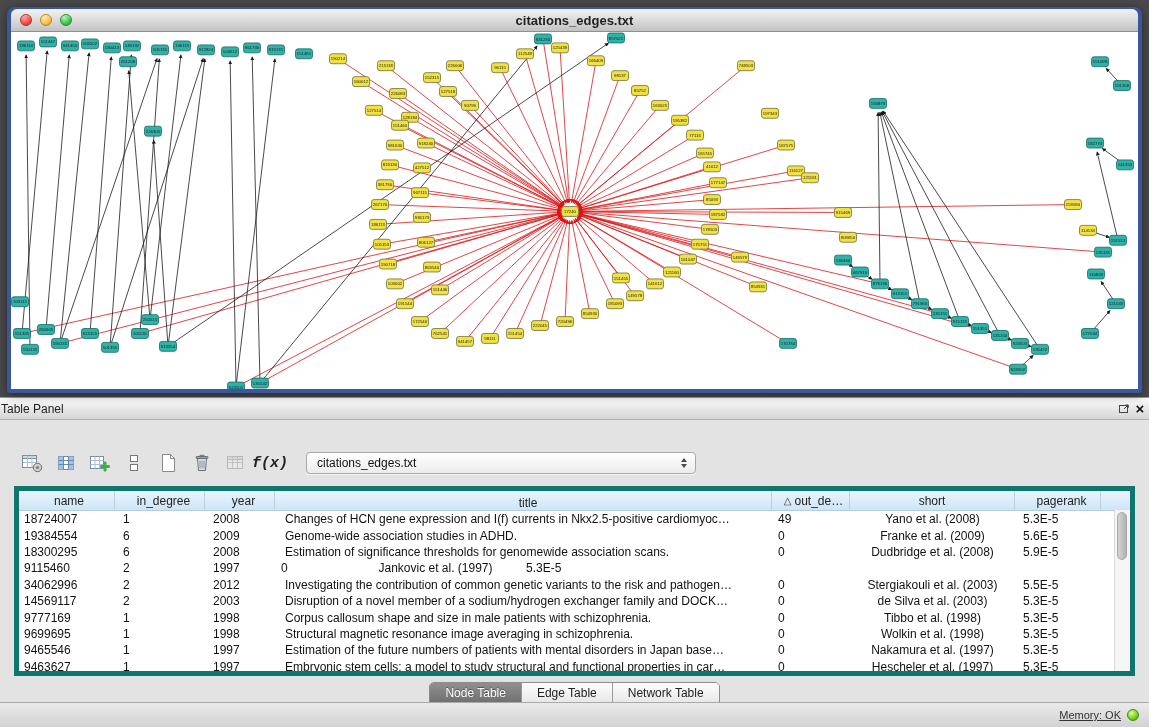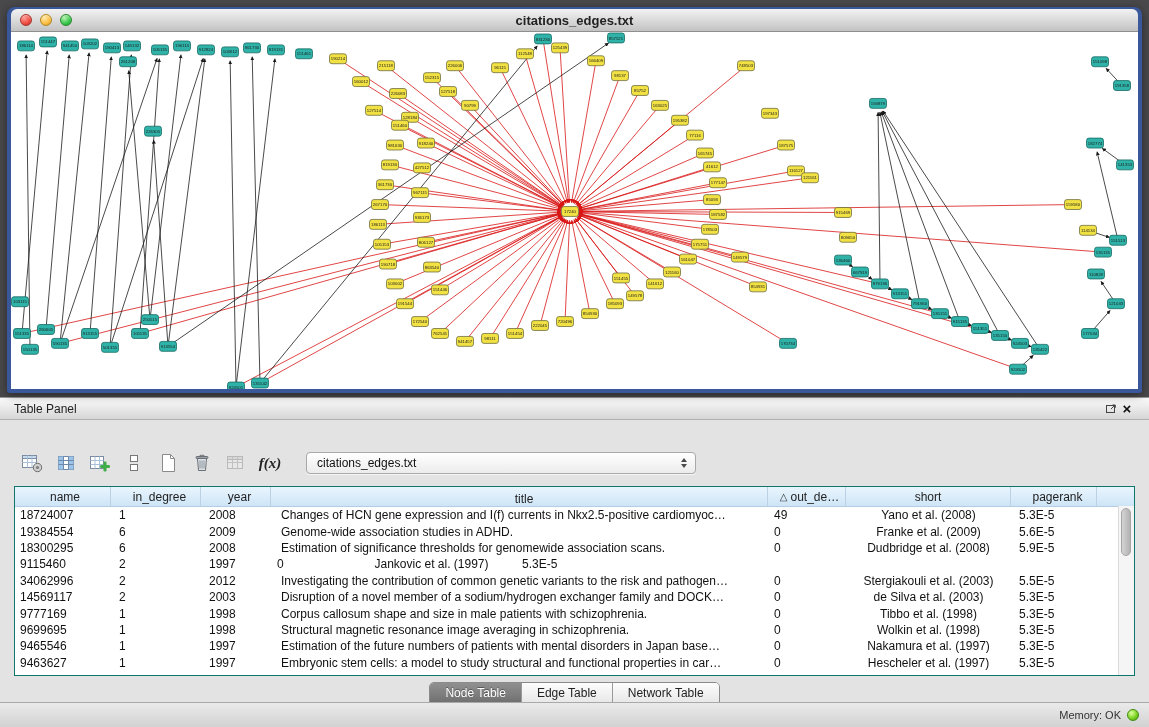--- a/index.html
+++ b/index.html
@@ -18,39 +18,39 @@
   .l-red{background:radial-gradient(circle at 35% 30%,#ff9d96,#ee4b40 60%,#b72a21);border:1px solid #a8342c;}
   .l-yellow{background:radial-gradient(circle at 35% 30%,#ffe9a8,#fdbc40 60%,#c98f1f);border:1px solid #b3891f;}
   .l-green{background:radial-gradient(circle at 35% 30%,#b9f2b0,#35c649 60%,#1d9431);border:1px solid #2a8a2d;}
   .win-title{position:absolute;left:0;right:0;text-align:center;font-size:13px;font-weight:bold;color:#222;}
   .graph-area{position:absolute;left:4px;right:4px;top:25px;bottom:4px;background:#ffffff;overflow:hidden;}
   .graph-area svg{width:100%;height:100%;display:block;}
 
   
   .panel-titlebar{height:21px;background:linear-gradient(#fbfbfb,#d6d6d6);
     border-top:1px solid #9a9a9a;border-bottom:1px solid #b0b0b0;
-    display:flex;align-items:center;padding:0 14px;font-size:12px;color:#222;}
+    display:flex;align-items:center;padding:0 1px;font-size:12px;color:#222;}
   .pt-spacer{flex:1;}
   .pt-btn{display:flex;align-items:center;justify-content:center;width:16px;height:16px;cursor:default;}
   .close-glyph{font-size:15px;font-weight:bold;color:#111;line-height:1;}
 
   .panel-body{background:#e3e3e3;height:282px;box-sizing:border-box;padding:30px 14px 0;}
   .toolbar{display:flex;align-items:center;height:26px;gap:10px;margin-bottom:10px;padding-left:6px;}
   .tool{width:24px;height:24px;display:flex;align-items:center;justify-content:center;}
-  .fx{font-family:Liberation Serif, serif;font-style:italic;font-weight:bold;font-size:15px;color:#222;}
+  .fx{font-family:Liberation Mono, monospace;font-style:italic;font-weight:bold;font-size:15px;color:#222;}
   .combo{margin-left:14px;width:390px;height:22px;box-sizing:border-box;
     background:linear-gradient(#ffffff,#ececec);border:1px solid #a9a9a9;border-radius:4px;
     display:flex;align-items:center;padding:0 6px 0 10px;font-size:12px;color:#111;box-shadow:0 1px 0 rgba(255,255,255,.7);}
   .combo-label{flex:1;white-space:nowrap;overflow:hidden;}
   .spin{display:flex;flex-direction:column;gap:2px;align-items:center;padding-right:2px;}
   .spin i{display:block;width:0;height:0;border-left:3.5px solid transparent;border-right:3.5px solid transparent;}
   .spin .up{border-bottom:4px solid #4a4a4a;}
   .spin .down{border-top:4px solid #4a4a4a;}
 
-  .dtable{background:#fff;border:1px solid #0f766e;height:190px;position:relative;
+  .dtable{background:#fff;border:5px solid #0f766e;height:190px;position:relative;
     display:flex;flex-direction:column;box-sizing:border-box;}
   .thead{display:flex;height:19px;flex:0 0 19px;background:linear-gradient(#eaf5fd,#cde5f7);
     border-bottom:1px solid #b4cde0;font-size:12px;color:#222;}
   .th{display:flex;align-items:center;justify-content:center;box-sizing:border-box;
     border-right:1px solid #bcd2e4;white-space:nowrap;overflow:hidden;}
   .th .sort{margin-right:3px;font-size:10px;color:#333;}
   .tbody{flex:1;overflow:hidden;font-size:12px;color:#111;}
   .tr{display:flex;height:16.4px;align-items:center;}
   .td{box-sizing:border-box;padding:0 4px;white-space:nowrap;overflow:hidden;}
   .c-name{width:96px;padding-left:5px;}
@@ -67,21 +67,21 @@
 
   .tabs{display:flex;justify-content:center;margin-top:6px;}
   .seg{display:flex;border:1px solid #8b8b8b;border-radius:5px;overflow:hidden;box-shadow:0 1px 0 rgba(255,255,255,.7);}
   .tab{height:32px;line-height:20px;padding:0 15px;font-size:12px;color:#222;
     background:linear-gradient(#fdfdfd,#dadada);border-right:1px solid #9a9a9a;cursor:default;}
   .tab:last-child{border-right:none;}
   .tab.selected{background:linear-gradient(#909090,#5c5c5c);color:#fff;text-shadow:0 -1px 0 rgba(0,0,0,.35);}
 
   .statusbar{position:absolute;left:0;right:0;bottom:0;height:24px;
     background:linear-gradient(#eaeaea,#d2d2d2);border-top:1px solid #a9a9a9;
-    display:flex;align-items:center;justify-content:flex-end;gap:6px;padding:0 10px;font-size:11px;color:#333;}
+    display:flex;align-items:center;justify-content:flex-end;gap:6px;padding:0 10px;font-size:11px;color:#333;text-decoration:underline;}
   .memdot{width:12px;height:12px;border-radius:50%;box-sizing:border-box;
     background:radial-gradient(circle at 35% 30%,#dcff9f,#7ed321 55%,#3f9b0b);border:1px solid #3e8c12;}
 </style>
 </head>
 <body>
 
 <div class="screen">
 
   <div class="desktop-top">
     <div class="net-window">

